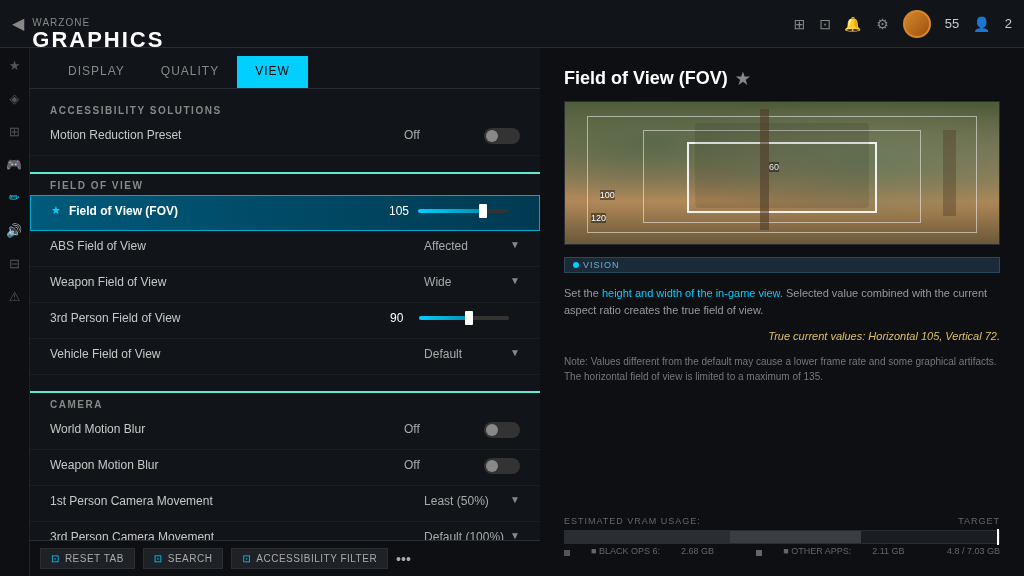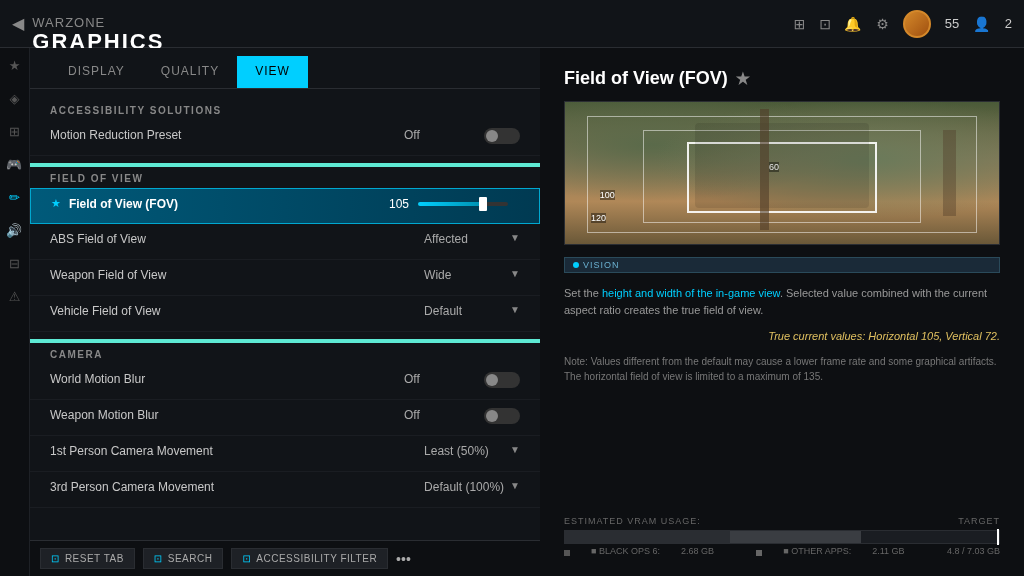--- a/index.html
+++ b/index.html
@@ -29,21 +29,21 @@
       align-items: center;
       gap: 8px;
     }
     .back-arrow {
       color: #888;
       font-size: 16px;
       cursor: pointer;
     }
     .title-block { display: flex; flex-direction: column; line-height: 1.1; }
     .title-sub {
-      font-size: 13px;
+      font-size: 10px;
       color: #888;
       text-transform: uppercase;
       letter-spacing: 1px;
       margin-top: 23px;
     }
     .title-main {
       font-size: 22px;
       font-weight: 900;
       color: #fff;
       text-transform: uppercase;
@@ -132,22 +132,22 @@
     .settings-content::-webkit-scrollbar { width: 4px; }
     .settings-content::-webkit-scrollbar-thumb { background: #333; }
 
     .section-header {
       padding: 6px 20px 4px;
       font-size: 10px;
       font-weight: bold;
       color: #888;
       text-transform: uppercase;
       letter-spacing: 1.5px;
-      border-top: 4px solid #5eead4;
-      margin-top: 7px;
+      border-top: 2px solid #5eead4;
+      margin-top: 16px;
     }
     .section-header:first-child { border-top: none; margin-top: 0; }
 
     .setting-row {
       display: flex;
       align-items: flex-start;
       padding: 8px 20px;
       min-height: 36px;
       border-bottom: 1px solid #1a1d22;
       cursor: pointer;
@@ -478,20 +478,30 @@
         <span class="setting-value">Affected</span>
         <span class="dropdown-arrow">▼</span>
       </div>
 
       <div class="setting-row">
         <span class="setting-name">Weapon Field of View</span>
         <span class="setting-value">Wide</span>
         <span class="dropdown-arrow">▼</span>
       </div>
 
+      <div class="setting-row">
+        <span class="setting-name">3rd Person Field of View</span>
+        <div class="slider-container">
+          <span class="slider-val">90</span>
+          <div class="slider-track">
+            <div class="slider-fill" style="width:55%"></div>
+            <div class="slider-thumb" style="left:calc(55% - 4px)"></div>
+          </div>
+        </div>
+      </div>
 
       <div class="setting-row">
         <span class="setting-name">Vehicle Field of View</span>
         <span class="setting-value">Default</span>
         <span class="dropdown-arrow">▼</span>
       </div>
 
       <div class="section-header">CAMERA</div>
 
       <div class="setting-row">

